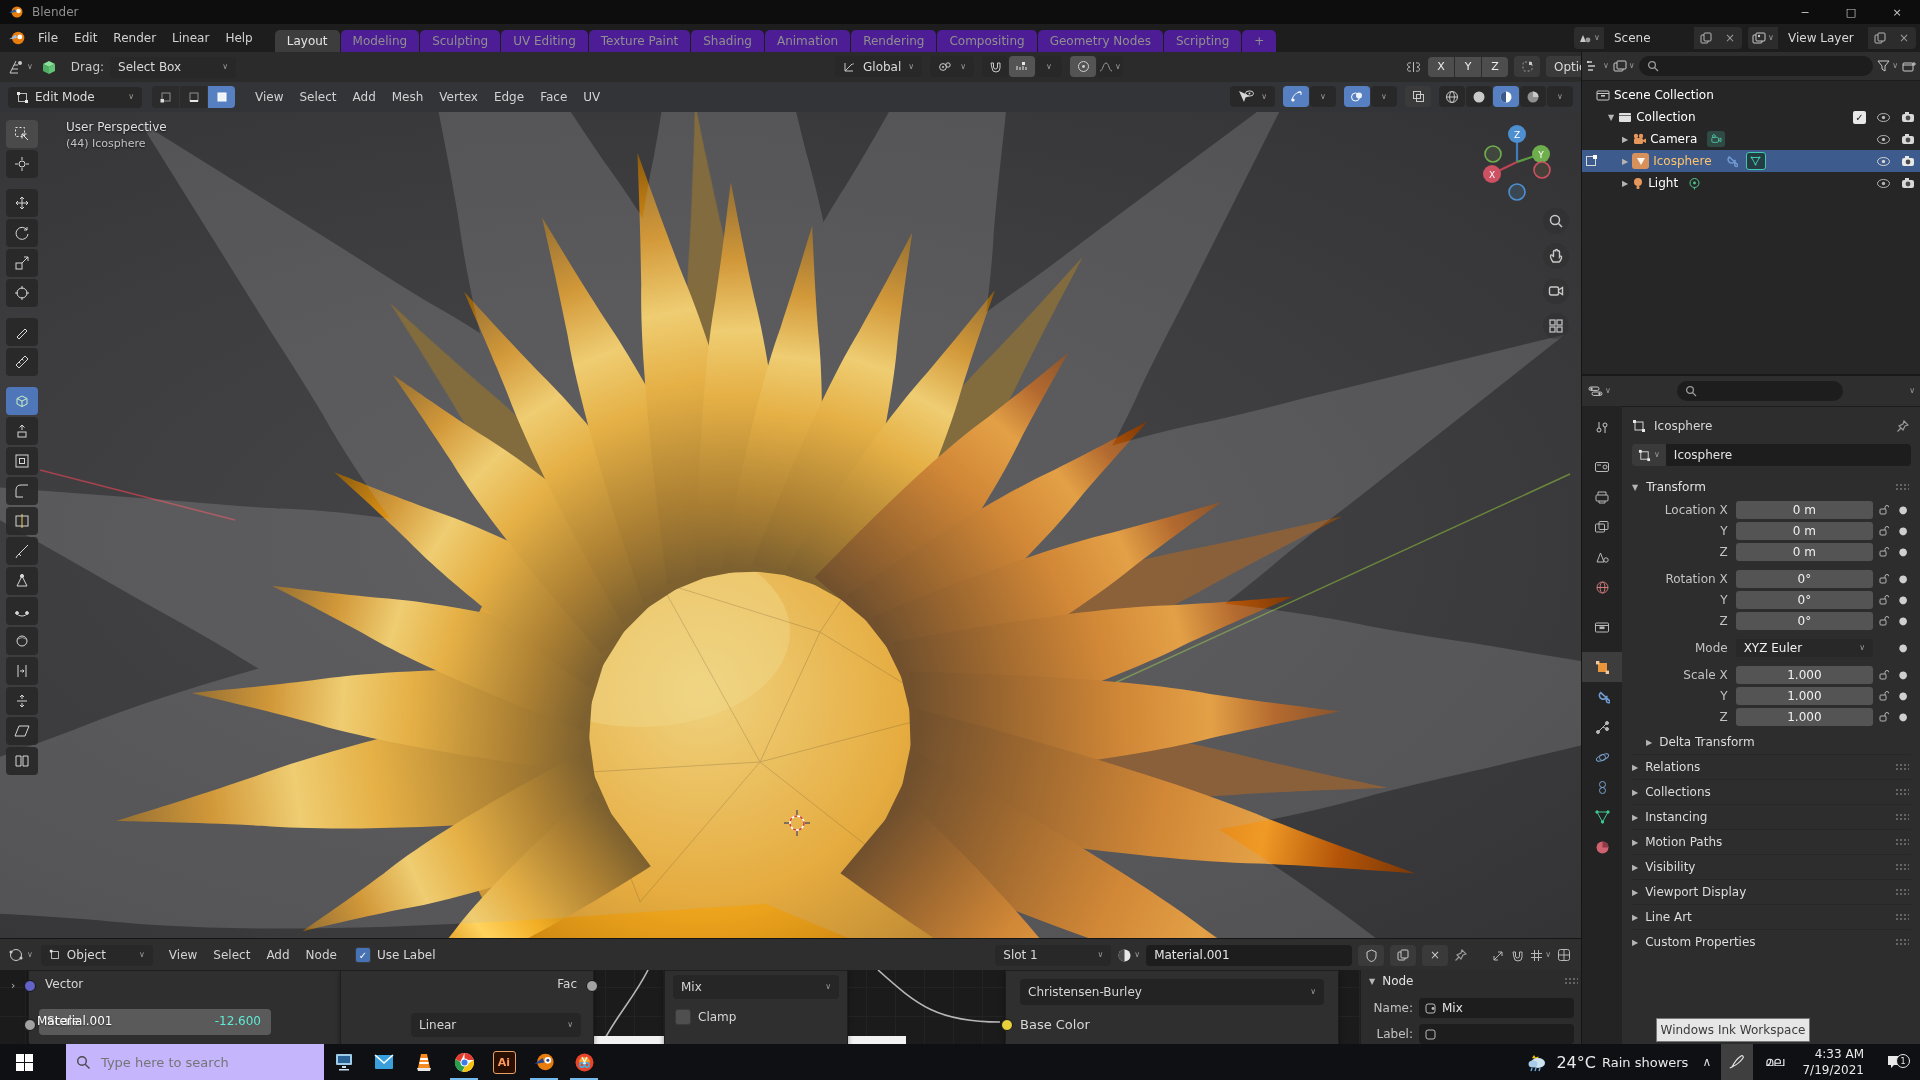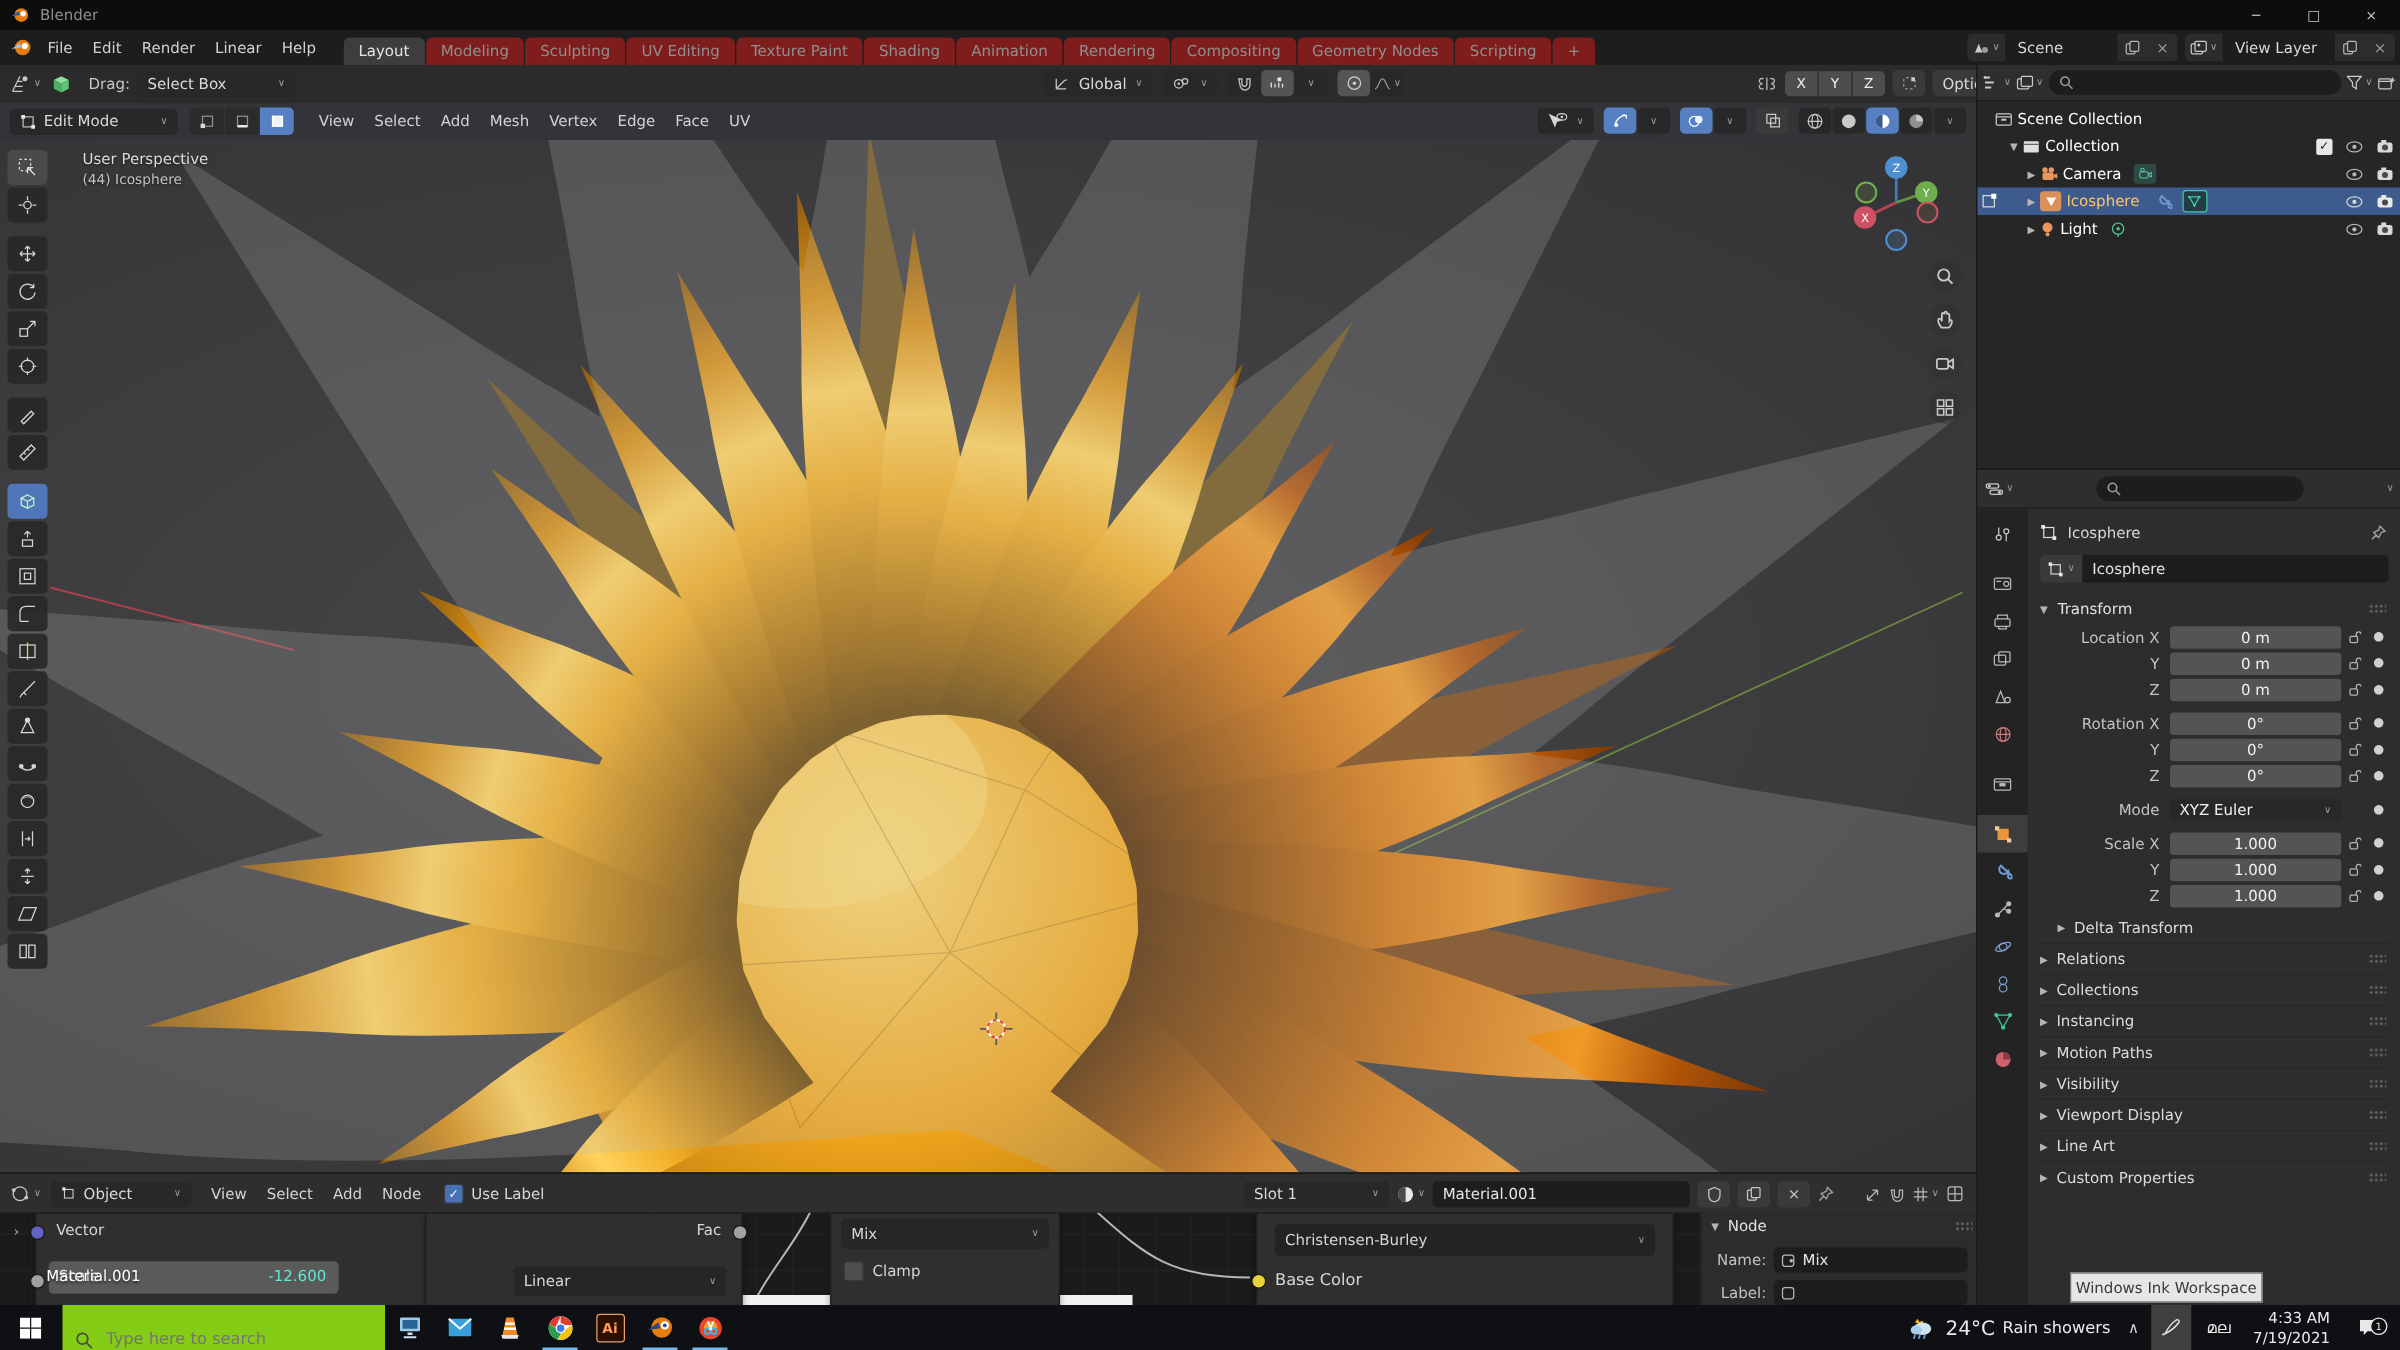--- a/index.html
+++ b/index.html
@@ -7,21 +7,21 @@
   .abs{position:absolute}
   .row{display:flex;align-items:center}
   .chev{font-size:8px;color:#9a9a9a;line-height:1}
   .menu-item{padding:0 8px;height:100%;display:flex;align-items:center;color:#d2d2d2;cursor:default}
   
   #titlebar{left:0;top:0;width:1920px;height:24px;background:#0d0d0d;display:flex;align-items:center}
   #titlebar .t{color:#8f8f8f;margin-left:8px;font-size:12px}
   .winbtn{width:46px;height:24px;display:flex;align-items:center;justify-content:center;color:#c9c9c9;font-size:11px}
   
   #topbar{left:0;top:24px;width:1920px;height:28px;background:#1d1d1d;display:flex;align-items:center}
-  .tab{height:22px;margin-top:6px;display:flex;align-items:center;padding:0 12px;background:#7f1d1d;color:#8f8f8f;
+  .tab{height:22px;margin-top:6px;display:flex;align-items:center;padding:0 12px;background:#4c1d95;color:#8f8f8f;
        border-radius:5px 5px 0 0;margin-right:1px;font-size:12px}
   .tab.active{background:#3d3d3d;color:#e4e4e4}
   .idblock{display:flex;align-items:center;height:22px;background:#2c2c2c;border-radius:4px;overflow:hidden;margin-left:6px}
   .idblock .ic{width:30px;height:100%;background:#2c2c2c;display:flex;align-items:center;justify-content:center;gap:2px}
   .idblock .nm{background:#1d1d1d;height:100%;display:flex;align-items:center;padding:0 10px;min-width:70px;color:#d8d8d8}
   .idblock .sb{width:24px;height:100%;display:flex;align-items:center;justify-content:center;color:#9a9a9a}
   
   #toolsettings{left:0;top:52px;width:1581px;height:30px;background:#2b2b2b;border-bottom:1px solid #1a1a1a;display:flex;align-items:center}
   .dd{background:#282828;border-radius:4px;height:21px;display:inline-flex;align-items:center;padding:0 8px;gap:7px;color:#dadada}
   .iconbtn{width:26px;height:21px;border-radius:4px;display:flex;align-items:center;justify-content:center;background:#282828}
@@ -82,21 +82,21 @@
   .socket{position:absolute;width:10px;height:10px;border-radius:50%;border:1px solid #171717}
   .checkbox{width:14px;height:14px;border-radius:3px;background:#4f4f4f;border:1px solid #3a3a3a}
   .checkbox.on{background:#4772b3;color:#fff;display:flex;align-items:center;justify-content:center;font-size:10px}
   
   #tooltip{left:1656px;top:1018px;width:152px;height:22px;background:#e6e6e6;border:1px solid #767676;color:#3a3a3a;
      display:flex;align-items:center;justify-content:center;font-size:12px;z-index:50}
   
   #taskbar{left:0;top:1044px;width:1920px;height:36px;background:#0e1013;display:flex;align-items:stretch;z-index:40}
   .tbicon{width:40px;display:flex;align-items:center;justify-content:center;position:relative}
   .tbicon.running::after{content:"";position:absolute;left:6px;right:6px;bottom:0;height:2px;background:#76b9ed}
-  #tbsearch{width:238px;background:#84cc16;display:flex;align-items:flex-end;gap:8px;padding:0 10px;margin-left:2px}
+  #tbsearch{width:238px;background:#c4b5fd;display:flex;align-items:center;gap:8px;padding:0 10px;margin-left:18px}
   #tbsearch input{border:none;outline:none;background:transparent;font-size:13px;color:#555;width:170px;font-family:"DejaVu Sans",sans-serif}
   #tray{margin-left:auto;display:flex;align-items:center;gap:6px;padding-right:6px;color:#eaeaea}
   .trayblock{display:flex;align-items:center;gap:6px;padding:0 4px;height:100%}
   svg{display:block}
 </style>
 </head>
 <body>
 
 <div id="titlebar" class="abs">
   <svg width="16" height="16" style="margin-left:8px" viewBox="0 0 16 16">

